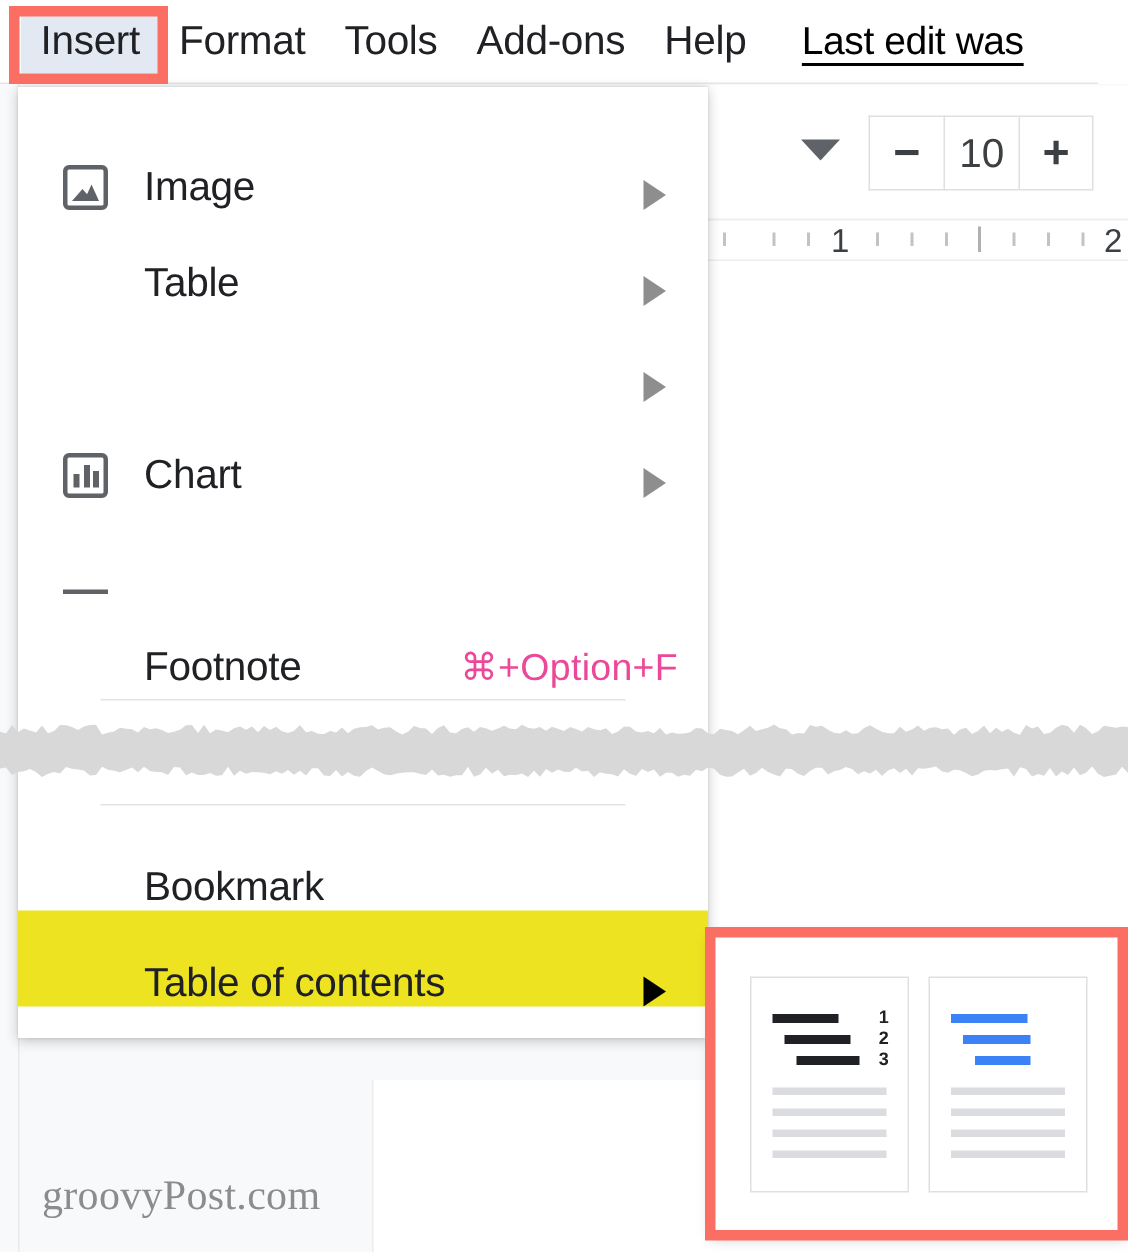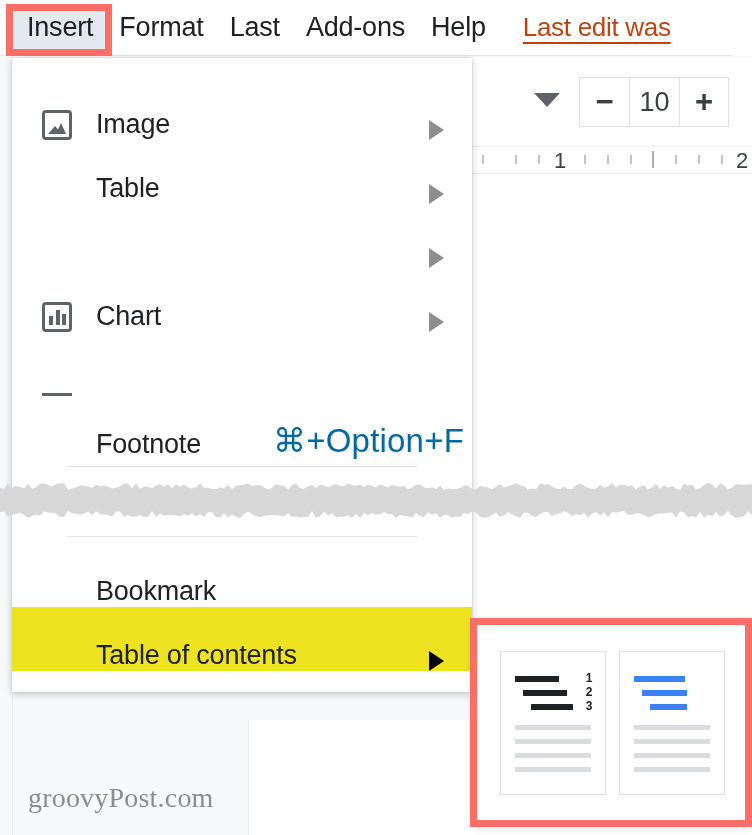--- a/index.html
+++ b/index.html
@@ -64,21 +64,21 @@
     color: #202124;
     padding: 6px 13px;
     white-space: nowrap;
     letter-spacing: -0.2px;
   }
   .menu-item.active {
     background: #e3e9f3;
   }
   .lastedit {
     font-size: 26px;
-    color: #c2410c;
+    color: #000000;
     text-decoration: underline;
     text-underline-offset: 6px;
     white-space: nowrap;
     margin-left: 24px;
     letter-spacing: -0.3px;
   }
 
   
   .toolbar {
     position: absolute;
@@ -165,23 +165,23 @@
     align-items: center;
     justify-content: flex-start;
   }
   .mlabel {
     font-size: 27px;
     color: #202124;
     letter-spacing: -0.2px;
   }
   .mshort {
     position: absolute;
-    right: 8px;
-    font-size: 33px;
-    color: #0369a1;
+    right: 20px;
+    font-size: 25px;
+    color: #ec4899;
     letter-spacing: 0.2px;
   }
   .arrow {
     position: absolute;
     right: 28px;
     width: 0; height: 0;
     border-top: 10px solid transparent;
     border-bottom: 10px solid transparent;
     border-left: 15px solid #8e8e8e;
   }
@@ -331,21 +331,21 @@
     <div class="tick tall" style="left:180px;"></div>
     <div class="tick" style="left:203px;"></div>
     <div class="tick" style="left:226px;"></div>
     <div class="tick" style="left:249px;"></div>
     <div class="ruler-num" style="left:264px;">2</div>
   </div>
 
   <div class="menubar">
     <div class="menu-item active">Insert</div>
     <div class="menu-item">Format</div>
-    <div class="menu-item">Last</div>
+    <div class="menu-item">Tools</div>
     <div class="menu-item">Add-ons</div>
     <div class="menu-item">Help</div>
     <div class="lastedit">Last edit was</div>
   </div>
 
   <div class="menu-panel">
 
     <div style="height:18px"></div>
 
     <div class="mrow">

